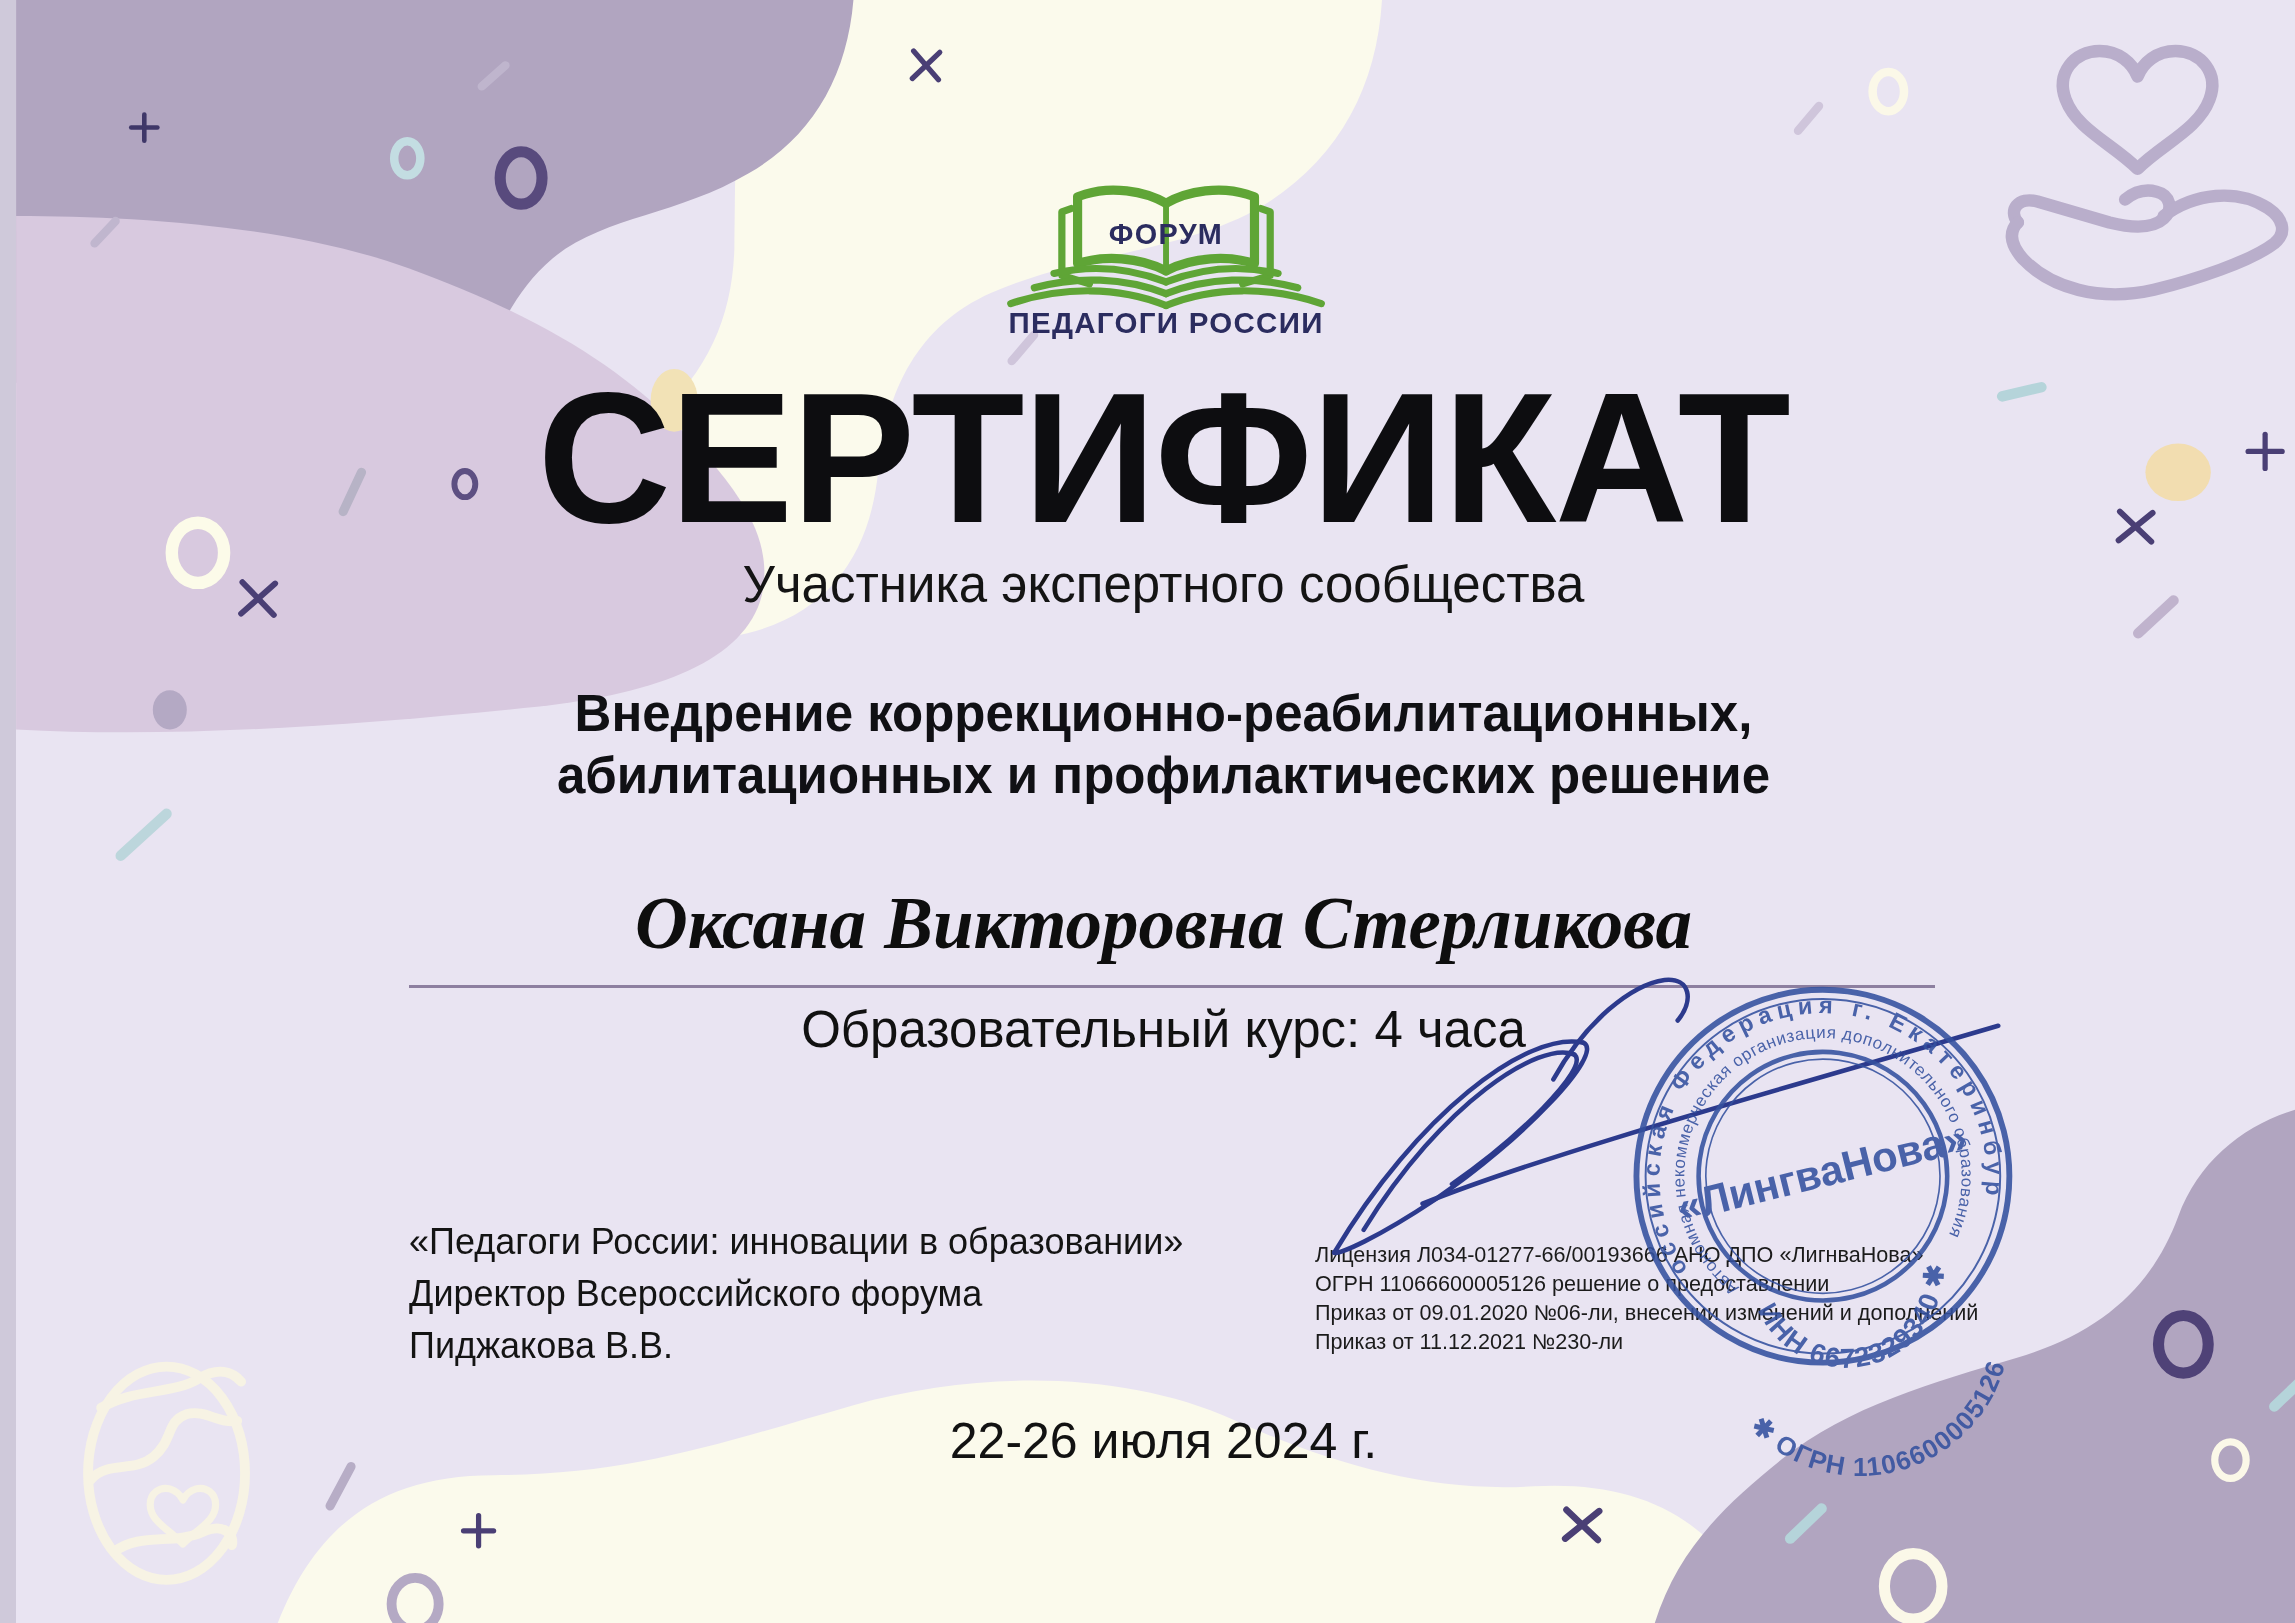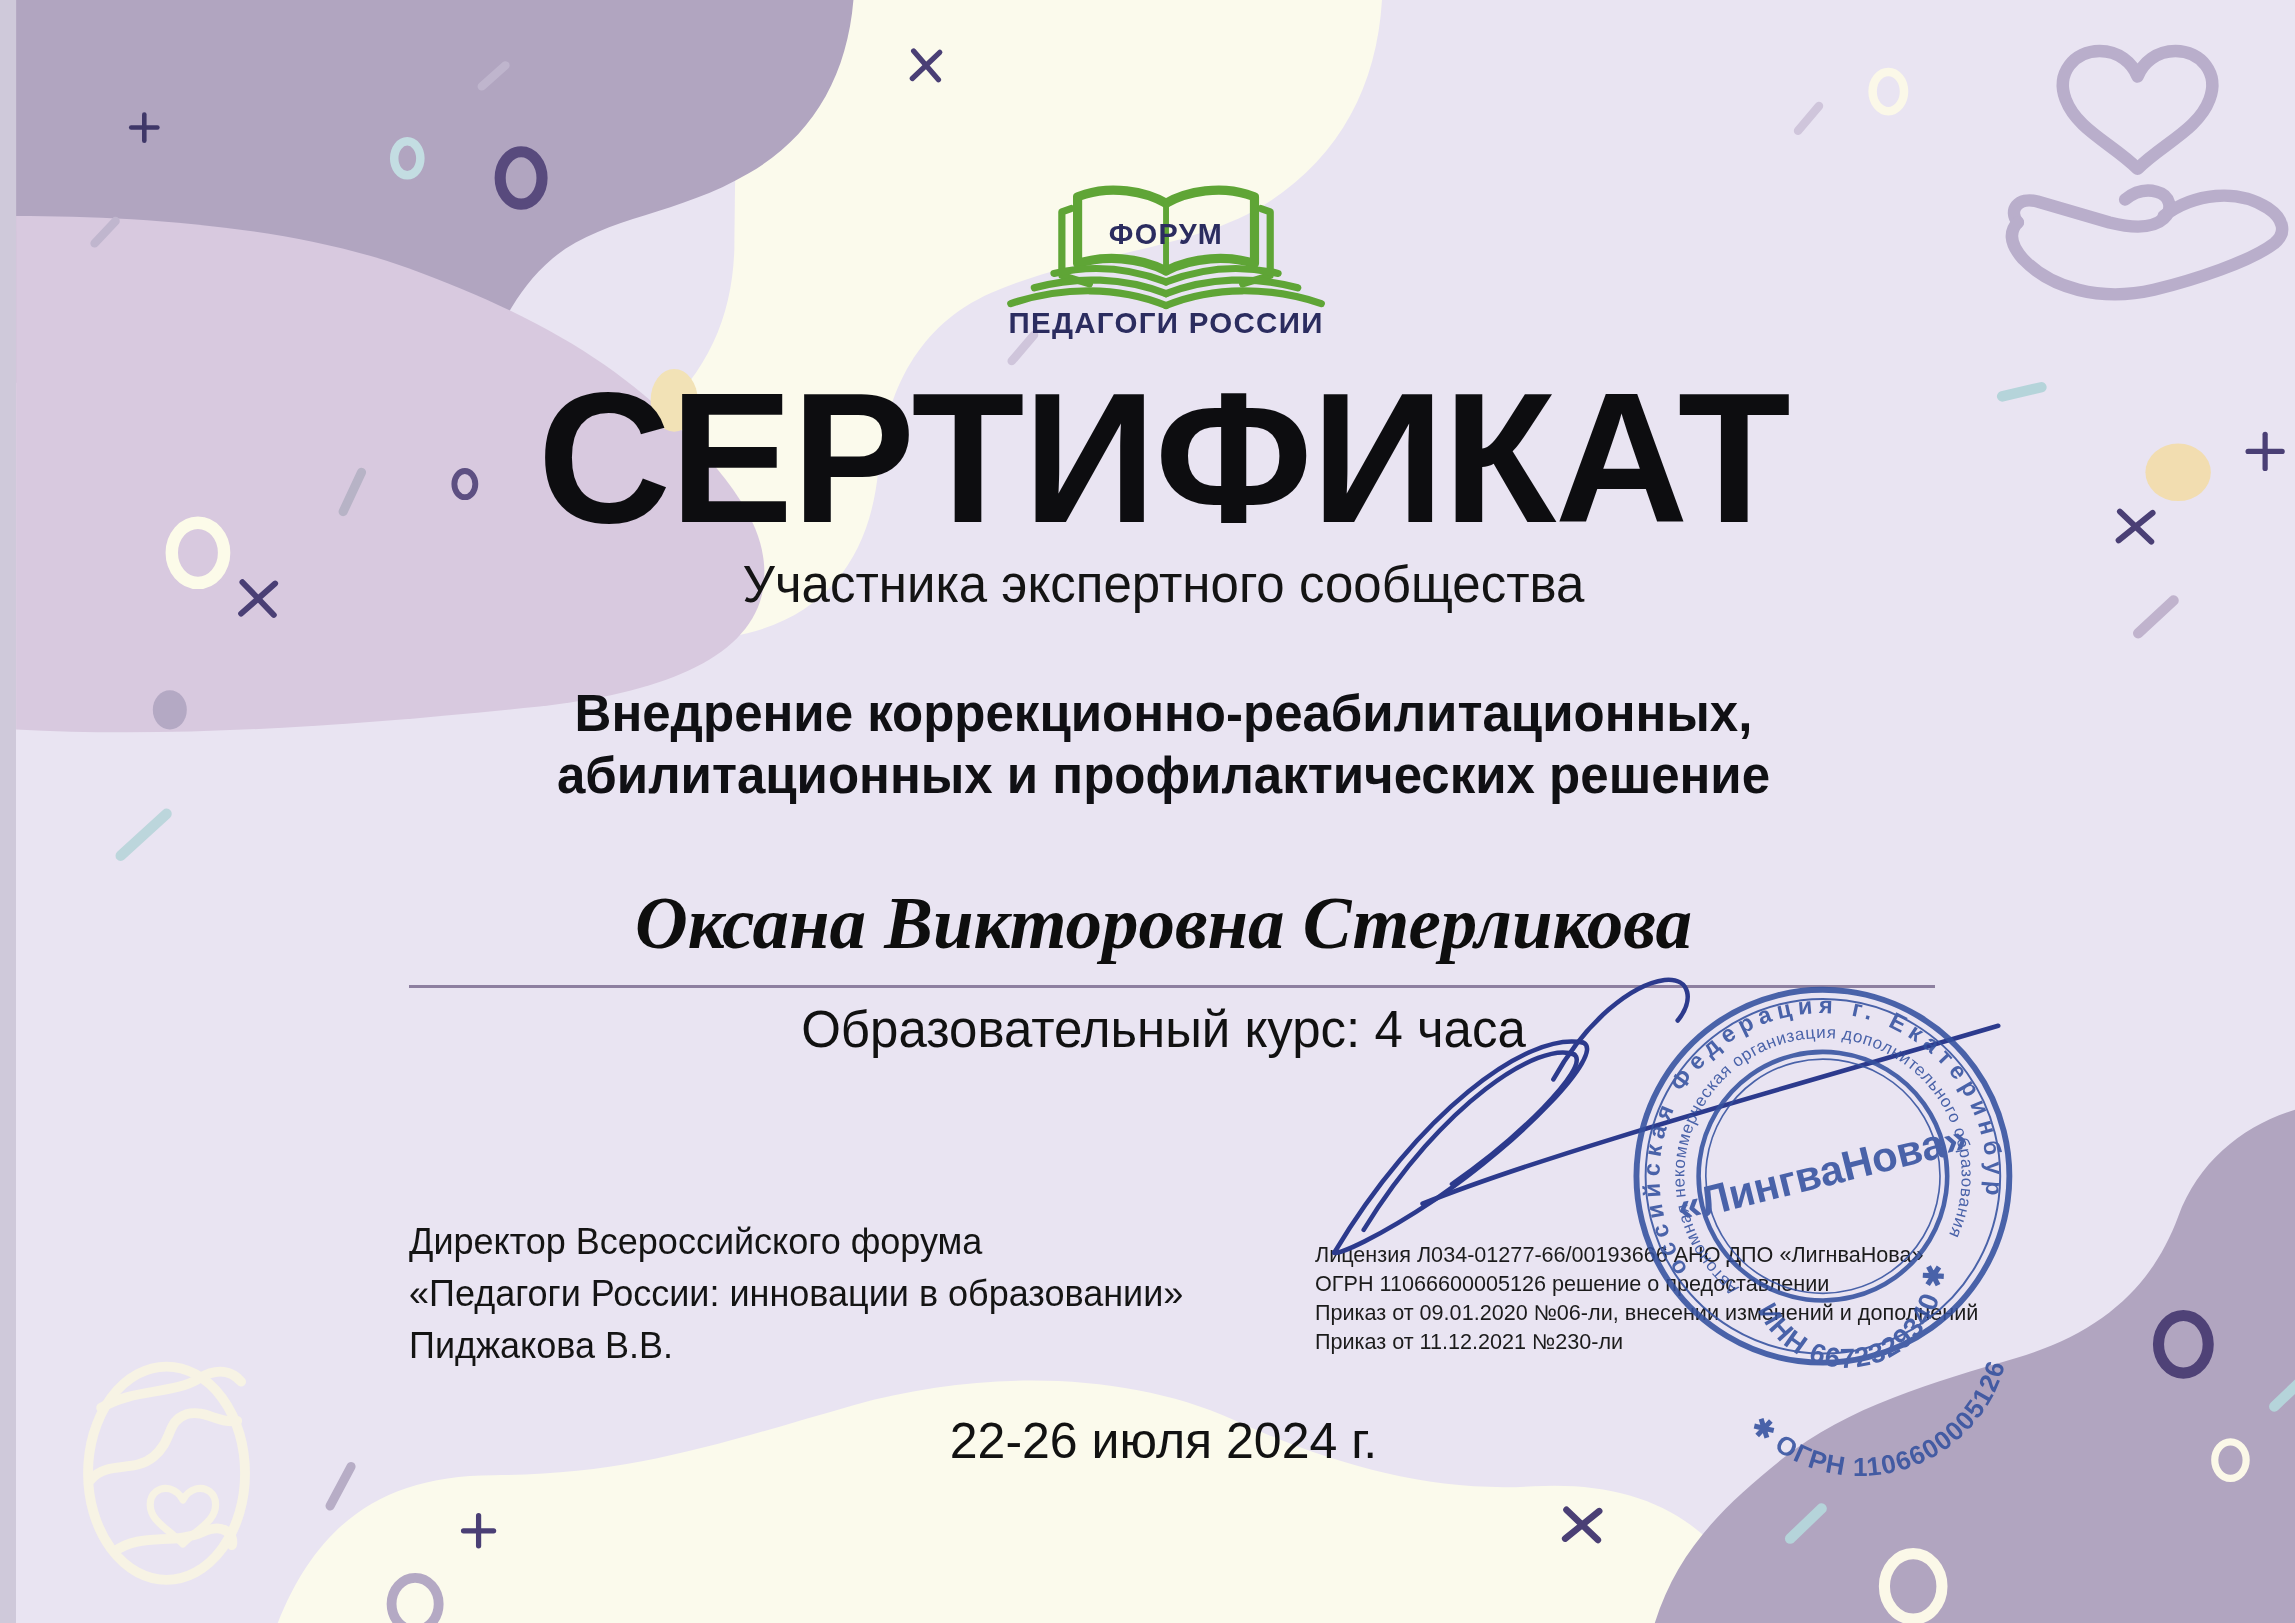--- a/index.html
+++ b/index.html
@@ -214,22 +214,22 @@
     <div class="centered subtitle">Участника экспертного сообщества</div>
     <div class="centered course">
       <div>Внедрение коррекционно-реабилитационных,</div>
       <div>абилитационных и профилактических решение</div>
     </div>
     <div class="centered recipient">Оксана Викторовна Стерликова</div>
     <div class="underline"></div>
     <div class="centered hours">Образовательный курс: 4 часа</div>
 
     <div class="director">
+      <div>«Педагоги России: инновации в образовании»</div>
       <div>Директор Всероссийского форума</div>
-      <div>«Педагоги России: инновации в образовании»</div>
       <div>Пиджакова В.В.</div>
     </div>
 
     <div class="license">
       <div>Лицензия Л034-01277-66/00193666 АНО ДПО «ЛигнваНова»</div>
       <div>ОГРН 11066600005126 решение о предоставлении</div>
       <div>Приказ от 09.01.2020 №06-ли, внесении изменений и дополнений</div>
       <div>Приказ от 11.12.2021 №230-ли</div>
     </div>
 

